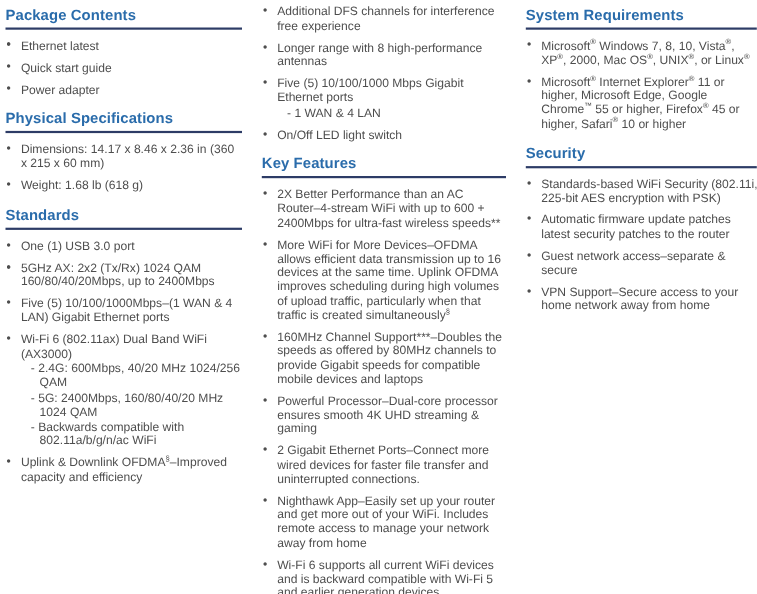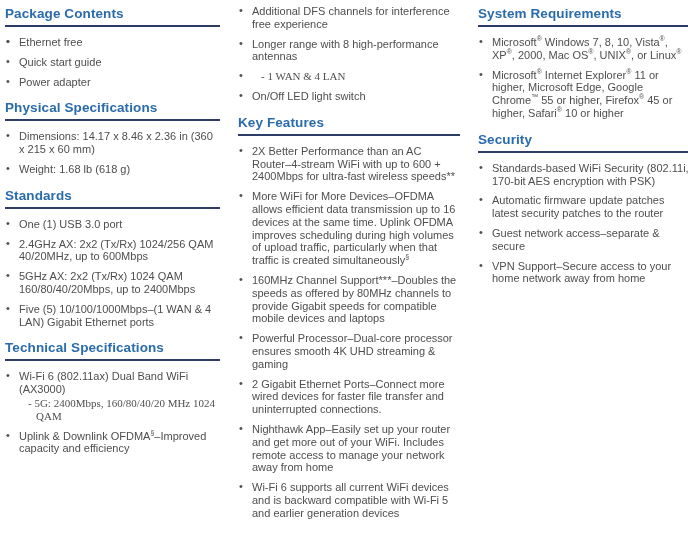--- a/index.html
+++ b/index.html
@@ -56,72 +56,70 @@
     position: absolute;
     left: 1px;
     top: -1px;
     font-size: 11px;
     color: #4e4e4e;
   }
   .sub-line {
     padding-left: 17px;
     text-indent: -8px;
     margin-top: 1px;
-    font-family: Liberation Serif, serif;
   }
   sup {
     font-size: 7px;
     line-height: 0;
     vertical-align: super;
   }
 </style>
 </head>
 <body>
 
 <div class="sheet">
     <div class="column column-1">
       <section class="section">
         <h2 class="section-heading">Package Contents</h2>
         <ul class="bullet-list">
           <li class="spec-item"><span class="bullet-marker">•</span></li>
-          <li class="spec-item"><span class="bullet-marker">•</span><span>Ethernet free</span></li>
+          <li class="spec-item"><span class="bullet-marker">•</span><span>Ethernet latest</span></li>
           <li class="spec-item"><span class="bullet-marker">•</span><span>Quick start guide</span></li>
           <li class="spec-item"><span class="bullet-marker">•</span><span>Power adapter</span></li>
         </ul>
       </section>
       <section class="section">
         <h2 class="section-heading">Physical Specifications</h2>
         <ul class="bullet-list">
           <li class="spec-item"><span class="bullet-marker">•</span><span>Dimensions: 14.17 x 8.46 x 2.36 in (360 x 215 x 60 mm)</span></li>
           <li class="spec-item"><span class="bullet-marker">•</span><span>Weight: 1.68 lb (618 g)</span></li>
         </ul>
       </section>
       <section class="section">
         <h2 class="section-heading">Standards</h2>
         <ul class="bullet-list">
           <li class="spec-item"><span class="bullet-marker">•</span><span>One (1) USB 3.0 port</span></li>
-          <li class="spec-item"><span class="bullet-marker">•</span><span>2.4GHz AX: 2x2 (Tx/Rx) 1024/256 QAM 40/20MHz, up to 600Mbps</span></li>
+          <li class="spec-item"><span class="bullet-marker">•</span></li>
           <li class="spec-item"><span class="bullet-marker">•</span><span>5GHz AX: 2x2 (Tx/Rx) 1024 QAM 160/80/40/20Mbps, up to 2400Mbps</span></li>
           <li class="spec-item"><span class="bullet-marker">•</span><span>Five (5) 10/100/1000Mbps–(1 WAN &amp; 4 LAN) Gigabit Ethernet ports</span></li>
         </ul>
       </section>
       <section class="section">
-        <h2 class="section-heading">Technical Specifications</h2>
         <ul class="bullet-list">
-          <li class="spec-item"><span class="bullet-marker">•</span><span>Wi-Fi 6 (802.11ax) Dual Band WiFi (AX3000)</span><div class="sub-line">- 5G: 2400Mbps, 160/80/40/20 MHz 1024 QAM</div></li>
+          <li class="spec-item"><span class="bullet-marker">•</span><span>Wi-Fi 6 (802.11ax) Dual Band WiFi (AX3000)</span><div class="sub-line">- 2.4G: 600Mbps, 40/20 MHz 1024/256 QAM</div><div class="sub-line">- 5G: 2400Mbps, 160/80/40/20 MHz 1024 QAM</div><div class="sub-line">- Backwards compatible with 802.11a/b/g/n/ac WiFi</div></li>
           <li class="spec-item"><span class="bullet-marker">•</span><span>Uplink &amp; Downlink OFDMA<sup>§</sup>–Improved capacity and efficiency</span></li>
         </ul>
       </section>
     </div>
     <div class="column column-2">
       <section class="section">
         <ul class="bullet-list">
           <li class="spec-item"><span class="bullet-marker">•</span><span>Additional DFS channels for interference free experience</span></li>
           <li class="spec-item"><span class="bullet-marker">•</span><span>Longer range with 8 high-performance antennas</span></li>
-          <li class="spec-item"><span class="bullet-marker">•</span><div class="sub-line">- 1 WAN &amp; 4 LAN</div></li>
+          <li class="spec-item"><span class="bullet-marker">•</span><span>Five (5) 10/100/1000 Mbps Gigabit Ethernet ports</span><div class="sub-line">- 1 WAN &amp; 4 LAN</div></li>
           <li class="spec-item"><span class="bullet-marker">•</span><span>On/Off LED light switch</span></li>
         </ul>
       </section>
       <section class="section">
         <h2 class="section-heading">Key Features</h2>
         <ul class="bullet-list">
           <li class="spec-item"><span class="bullet-marker">•</span><span>2X Better Performance than an AC Router–4-stream WiFi with up to 600 + 2400Mbps for ultra-fast wireless speeds**</span></li>
           <li class="spec-item"><span class="bullet-marker">•</span><span>More WiFi for More Devices–OFDMA allows efficient data transmission up to 16 devices at the same time. Uplink OFDMA improves scheduling during high volumes of upload traffic, particularly when that traffic is created simultaneously<sup>§</sup></span></li>
           <li class="spec-item"><span class="bullet-marker">•</span><span>160MHz Channel Support***–Doubles the speeds as offered by 80MHz channels to provide Gigabit speeds for compatible mobile devices and laptops</span></li>
           <li class="spec-item"><span class="bullet-marker">•</span><span>Powerful Processor–Dual-core processor ensures smooth 4K UHD streaming &amp; gaming</span></li>
@@ -135,20 +133,20 @@
       <section class="section">
         <h2 class="section-heading">System Requirements</h2>
         <ul class="bullet-list">
           <li class="spec-item"><span class="bullet-marker">•</span><span>Microsoft<sup>®</sup> Windows 7, 8, 10, Vista<sup>®</sup>, XP<sup>®</sup>, 2000, Mac OS<sup>®</sup>, UNIX<sup>®</sup>, or Linux<sup>®</sup></span></li>
           <li class="spec-item"><span class="bullet-marker">•</span><span>Microsoft<sup>®</sup> Internet Explorer<sup>®</sup> 11 or higher, Microsoft Edge, Google Chrome<sup>™</sup> 55 or higher, Firefox<sup>®</sup> 45 or higher, Safari<sup>®</sup> 10 or higher</span></li>
         </ul>
       </section>
       <section class="section">
         <h2 class="section-heading">Security</h2>
         <ul class="bullet-list">
-          <li class="spec-item"><span class="bullet-marker">•</span><span>Standards-based WiFi Security (802.11i, 170-bit AES encryption with PSK)</span></li>
+          <li class="spec-item"><span class="bullet-marker">•</span><span>Standards-based WiFi Security (802.11i, 225-bit AES encryption with PSK)</span></li>
           <li class="spec-item"><span class="bullet-marker">•</span><span>Automatic firmware update patches latest security patches to the router</span></li>
           <li class="spec-item"><span class="bullet-marker">•</span><span>Guest network access–separate &amp; secure</span></li>
           <li class="spec-item"><span class="bullet-marker">•</span><span>VPN Support–Secure access to your home network away from home</span></li>
         </ul>
       </section>
     </div>
   </div>
 
 </body></html>

